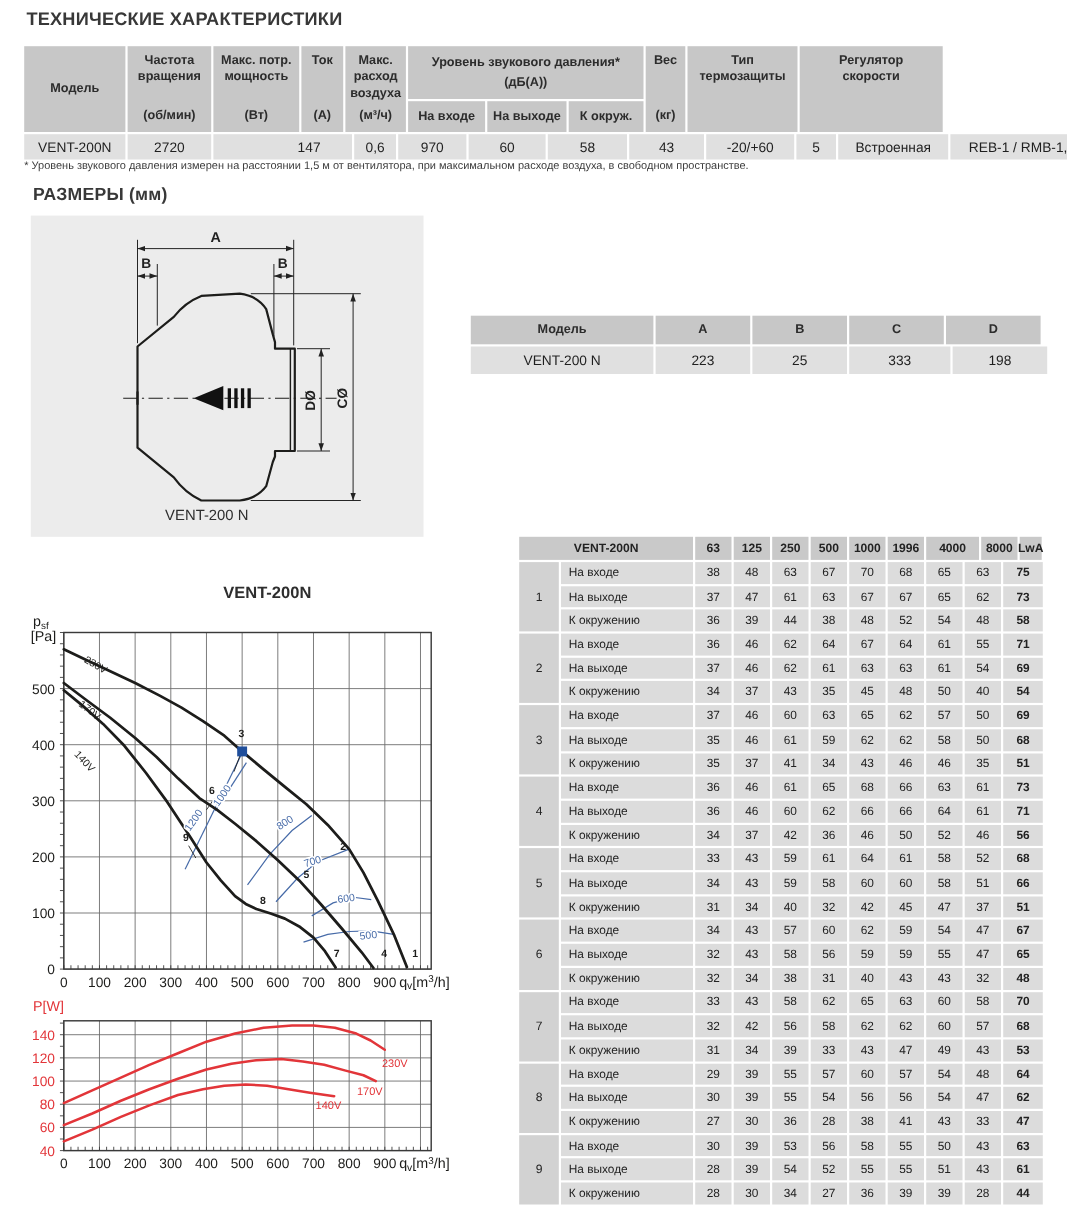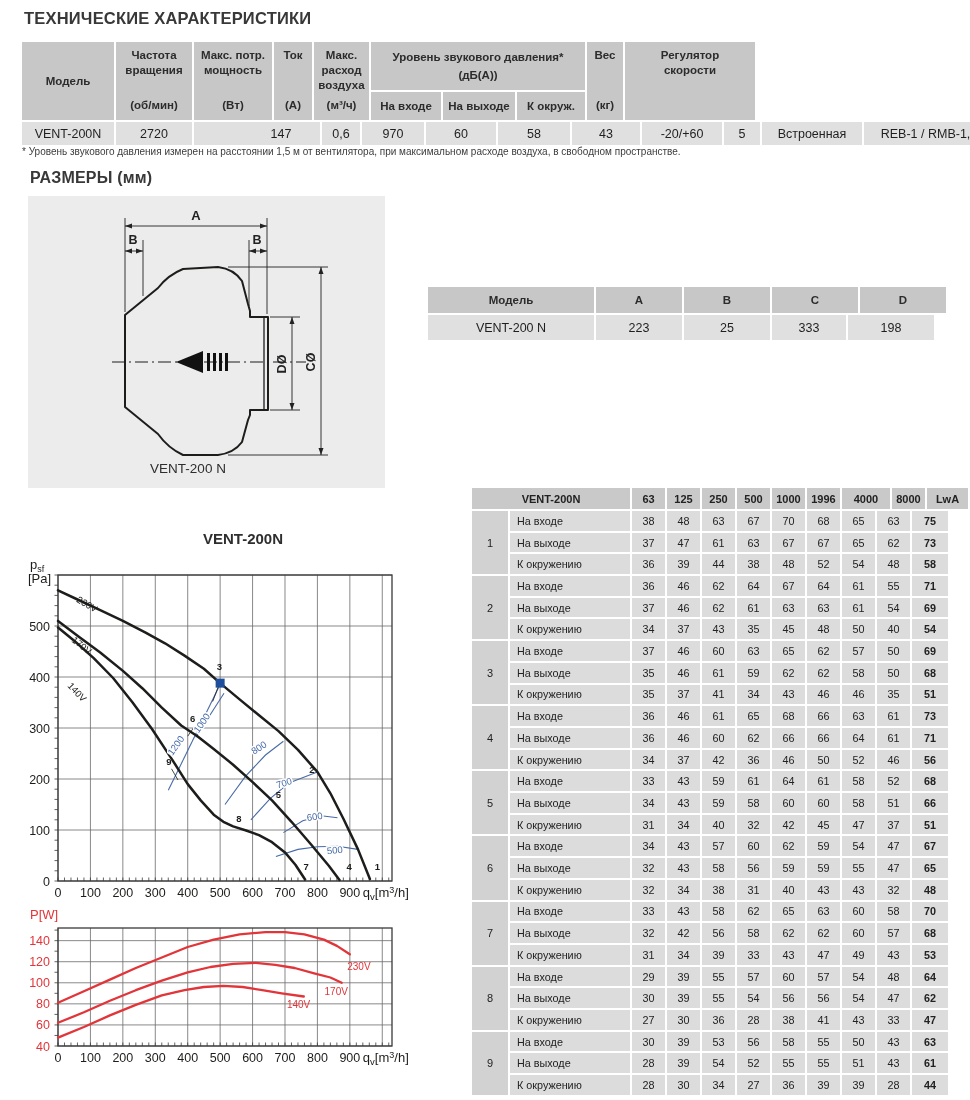--- a/index.html
+++ b/index.html
@@ -48,20 +48,22 @@
 воздуха</div><div class="unit">(м³/ч)</div></div>
       <div class="grp" style="width: 214px; height: 78px;">
         <div class="hc grp-title"><div>Уровень звукового давления*</div><div>(дБ(А))</div></div>
         <div class="trow">
           <div class="hc" style="width: 70px; height: 28px;">На входе</div>
           <div class="hc" style="width: 72px; height: 28px;">На выходе</div>
           <div class="hc" style="width: 68px; height: 28px;">К окруж.</div>
         </div>
       </div>
       <div class="hc hcol" style="width: 36px; height: 78px;"><div>Вес</div><div class="unit">(кг)</div></div>
+      <div class="hc hcol" style="width: 100px; height: 78px;"><div>Тип
+термозащиты</div><div class="unit"></div></div>
       <div class="hc hcol" style="width: 130px; height: 78px;"><div>Регулятор
 скорости</div><div class="unit"></div></div>
     </div>
     <div class="trow">
       <div class="dc" style="width: 92px; height: 23px;">VENT-200N</div>
       <div class="dc" style="width: 76px; height: 23px;">2720</div>
       <div class="dc" style="width: 78px; height: 23px; padding-left: 48px;">147</div>
       <div class="dc" style="width: 38px; height: 23px;">0,6</div>
       <div class="dc" style="width: 62px; height: 23px;">970</div>
       <div class="dc" style="width: 70px; height: 23px;">60</div>
@@ -78,36 +80,36 @@
       <div class="hc" style="width: 166px; height: 26px;">Модель</div>
       <div class="hc" style="width: 86px; height: 26px;">A</div>
       <div class="hc" style="width: 86px; height: 26px;">B</div>
       <div class="hc" style="width: 86px; height: 26px;">C</div>
       <div class="hc" style="width: 86px; height: 26px;">D</div>
     </div>
     <div class="trow">
       <div class="dc" style="width: 166px; height: 25px;">VENT-200 N</div>
       <div class="dc" style="width: 86px; height: 25px;">223</div>
       <div class="dc" style="width: 86px; height: 25px;">25</div>
-      <div class="dc" style="width: 74px; height: 25px;">333</div>
+      <div class="dc" style="width: 92px; height: 25px;">333</div>
       <div class="dc" style="width: 86px; height: 25px;">198</div>
     </div>
   </div>
 <div id="acTable" class="tbl abs" style="left:472px;top:488px;">
     <div class="trow">
       <div class="ah" style="width: 158px; height: 21px;">VENT-200N</div>
       <div class="ah" style="width: 33px; height: 21px;">63</div>
       <div class="ah" style="width: 33px; height: 21px;">125</div>
       <div class="ah" style="width: 33px; height: 21px;">250</div>
       <div class="ah" style="width: 33px; height: 21px;">500</div>
       <div class="ah" style="width: 33px; height: 21px;">1000</div>
       <div class="ah" style="width: 33px; height: 21px;">1996</div>
       <div class="ah" style="width: 48px; height: 21px;">4000</div>
       <div class="ah" style="width: 33px; height: 21px;">8000</div>
-      <div class="ah" style="width: 41px; height: 21px;">LwA</div>
+      <div class="ah" style="width: 20px; height: 21px;">LwA</div>
     </div>
     <div class="trow">
       <div class="ag" style="width: 36px; height: 63.1px;">1</div>
       <div class="tbl">
         <div class="trow">
           <div class="ad adl" style="width: 120px; height: 19.7px;">На входе</div>
           <div class="ad" style="width: 33px; height: 19.7px;">38</div>
           <div class="ad" style="width: 33px; height: 19.7px;">48</div>
           <div class="ad" style="width: 33px; height: 19.7px;">63</div>
           <div class="ad" style="width: 33px; height: 19.7px;">67</div>

